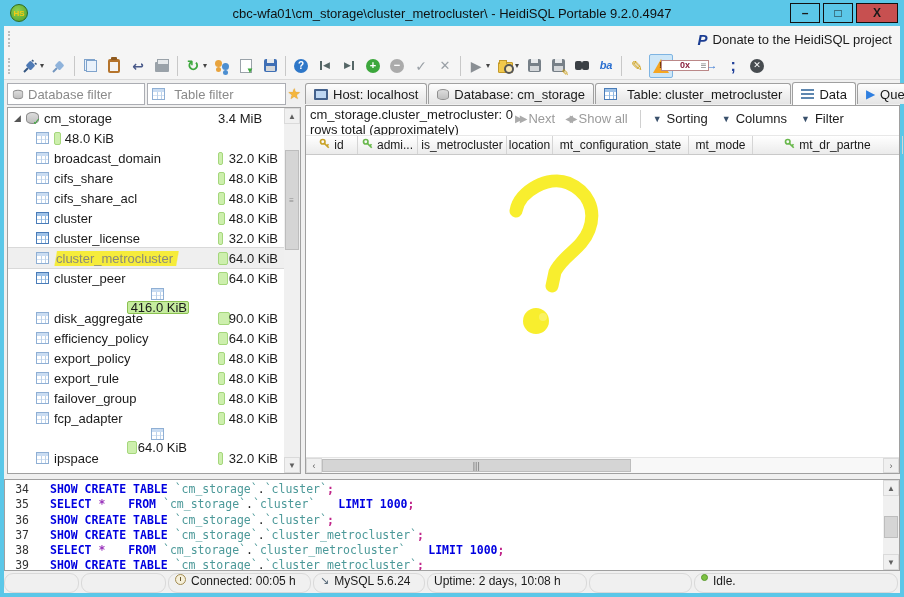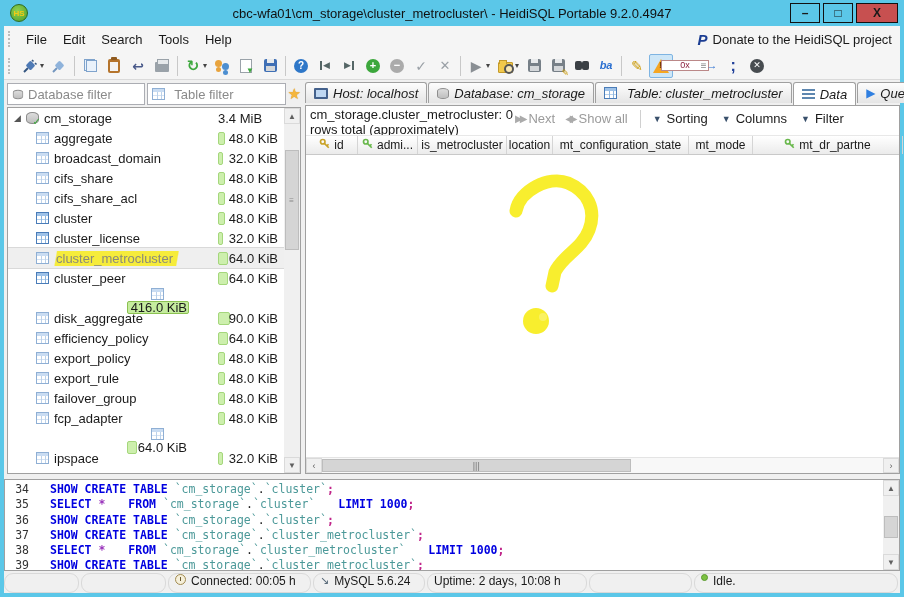--- a/index.html
+++ b/index.html
@@ -39,21 +39,21 @@
   .dd { font-size:8px; color:#444; margin-left:1px; }
 
   .i-help { width:14px; height:14px; border-radius:50%; background:#2E77C8; color:#fff; font-size:10px; font-weight:bold;
             display:flex; align-items:center; justify-content:center; }
   .i-add,.i-del,.i-stop { width:14px; height:14px; border-radius:50%; color:#fff; font-size:11px; font-weight:bold;
             display:flex; align-items:center; justify-content:center; }
   .i-add{background:#3CA73C;} .i-del{background:#ABABAB;} .i-stop{background:#474C50; font-size:9px;}
   .i-warn { width:0; height:0; border-left:8px solid transparent; border-right:8px solid transparent;
             border-bottom:14px solid #F5A623; position:relative; }
   .i-warn::after { content:"!"; position:absolute; left:-2px; top:2px; font-size:9px; font-weight:bold; color:#7A3E00; }
-  .i-hex { font-size:9px; font-weight:normal; color:#8A1F3D; border:1px solid #B88; padding:0 18px; background:#fff; }
+  .i-hex { font-size:9px; font-weight:bold; color:#8A1F3D; border:1px solid #B88; padding:0 18px; background:#fff; }
   .i-disk { width:13px; height:13px; background:#778088; border-radius:2px; position:relative; }
   .i-disk::before { content:""; position:absolute; left:3px; top:0; width:7px; height:4px; background:#E8EAEC; }
   .i-disk::after { content:""; position:absolute; left:2px; bottom:1px; width:9px; height:5px; background:#D4D7DA; }
   .i-disk.blue { background:#3F6FB5; }
   .i-folder { width:15px; height:11px; background:#F2C94C; border:1px solid #C49A2A; border-radius:1px; position:relative; margin-top:3px; }
   .i-folder::before { content:""; position:absolute; top:-3px; left:0; width:6px; height:3px; background:#F2C94C; border:1px solid #C49A2A; border-bottom:none; }
   .i-folder::after { content:""; position:absolute; right:-2px; bottom:-2px; width:6px; height:6px; border:2px solid #555; border-radius:50%; background:rgba(255,255,255,.6); }
   .i-binoc { width:14px; height:9px; position:relative; }
   .i-binoc::before,.i-binoc::after { content:""; position:absolute; top:0; width:7px; height:9px; background:#3A3F44; border-radius:2px; }
   .i-binoc::before{left:0;} .i-binoc::after{right:0;}
@@ -115,21 +115,21 @@
   .hs-btn { width:16px; background:#F0F0F0; border:1px solid #DADADA; color:#606060; font-size:9px;
             display:flex; align-items:center; justify-content:center; }
   .hs-track { flex:1; position:relative; }
   .hs-thumb { position:absolute; top:1px; bottom:1px; left:0; width:55%; background:#D5D5D5; border:1px solid #BDBDBD;
               display:flex; align-items:center; justify-content:center; color:#777; font-size:9px; }
 
   .splitter-v { width:4px; flex:0 0 auto; }
 
   
   .right-panel { flex:1; display:flex; flex-direction:column; min-width:0; padding-top:2px; }
-  .tabbar { height:23px; display:flex; align-items:flex-start; gap:1px; flex:0 0 auto; padding-right:2px;font-style:italic; }
+  .tabbar { height:23px; display:flex; align-items:center; gap:1px; flex:0 0 auto; padding-right:2px; }
   .tab { height:21px; display:flex; align-items:center; gap:5px; padding:0 8px; border:1px solid #A0A0A0; border-bottom:none;
          border-radius:3px 3px 0 0; background:linear-gradient(#FDFDFD,#E5E5E5); white-space:nowrap; }
   .tab.active { background:#fff; height:23px; position:relative; z-index:2; }
   .t-host { width:14px; height:11px; background:#BFD7F2; border:2px solid #44618C; border-radius:1px; }
   .t-db { width:12px; height:11px; background:linear-gradient(#DDD,#BFBFBF); border:1px solid #8E8E8E; border-radius:6px/3px; }
   .t-data { width:13px; height:11px; background:repeating-linear-gradient(#5E87B0 0 2px, transparent 2px 4px); }
   .t-query { color:#2F7FE0; font-size:12px; }
 
   .grid-wrap { flex:1; background:#fff; border:1px solid #A0A0A0; display:flex; flex-direction:column; min-height:0; }
   .info-row { height:30px; flex:0 0 auto; display:flex; align-items:flex-start; overflow:hidden; border-bottom:1px solid #E8E8E8; padding:1px 4px 0 4px; }
@@ -179,21 +179,20 @@
     <div class="title-text">cbc-wfa01\cm_storage\cluster_metrocluster\ - HeidiSQL Portable 9.2.0.4947</div>
     <div class="win-controls">
       <div class="win-btn">–</div>
       <div class="win-btn">□</div>
       <div class="win-btn close">X</div>
     </div>
   </div>
 
   <div class="menubar">
     <div class="grip"></div>
-    <span id="menu-items"><span class="menu-item">File</span><span class="menu-item">Edit</span><span class="menu-item">Search</span><span class="menu-item">Tools</span><span class="menu-item">Help</span></span>
     <div class="donate">
       <span class="pp">P</span>
       <span>Donate to the HeidiSQL project</span>
     </div>
   </div>
 
   <div class="toolbar">
     <div class="grip"></div>
     <span id="toolbar-items" style="display:flex;align-items:center;">
         <span class="tb-btn">
@@ -363,21 +362,20 @@
       <div class="tree">
         <div class="tree-rows" id="tree-rows">
             <div class="tree-row">
               <span class="tw">◢</span>
               <span class="db-ico"></span>
               <span class="tree-name">cm_storage</span>
               <span class="db-size">3.4 MiB</span>
             </div>
             <div class="tree-row" style="padding-left: 28px;">
               <span class="tbl-ico"></span>
-              <span class="tree-name">aggregate</span>
               <span class="size-cell"><span class="size-bar" style="width: 7px;"></span><span class="size-text">48.0 KiB</span></span>
             </div>
             <div class="tree-row" style="padding-left: 28px;">
               <span class="tbl-ico"></span>
               <span class="tree-name">broadcast_domain</span>
               <span class="size-cell"><span class="size-bar" style="width: 5px;"></span><span class="size-text">32.0 KiB</span></span>
             </div>
             <div class="tree-row" style="padding-left: 28px;">
               <span class="tbl-ico"></span>
               <span class="tree-name">cifs_share</span>

